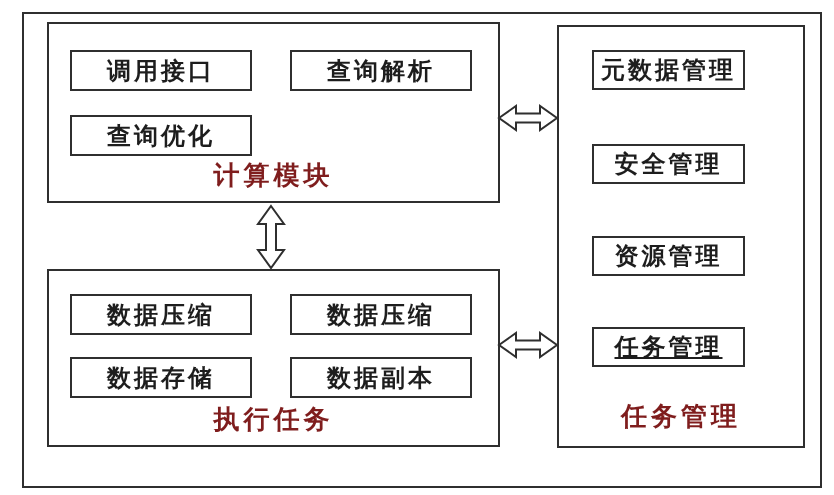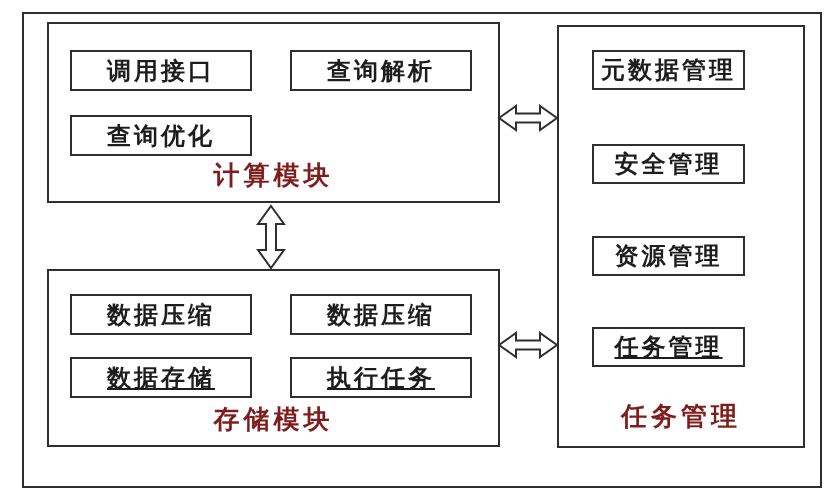--- a/index.html
+++ b/index.html
@@ -65,21 +65,21 @@
   }
   .module-compute .dbox, .module-storage .dbox {
     width: 182px;
     height: 41px;
   }
   .col-left  { left: 21px; }
   .col-right { left: 241px; }
   .row-top-c { top: 26px; }
   .row-bot-c { top: 91px; }
   .row-top-s { top: 23px; }
-  .row-bot-s { top: 86px; text-decoration: underline; }
+  .row-bot-s { top: 86px; }
   .module-manage .dbox {
     left: 33px;
     width: 153px;
     height: 40px;
   }
   .m-row-0 { top: 23px; }
   .m-row-1 { top: 117px; }
   .m-row-2 { top: 209px; }
   .m-row-3 { top: 300px; text-decoration: underline; }
   .module-label {
@@ -114,22 +114,22 @@
     <div class="dbox col-left row-top-c">调用接口</div>
     <div class="dbox col-right row-top-c">查询解析</div>
     <div class="dbox col-left row-bot-c">查询优化</div>
     <div class="module-label">计算模块</div>
   </div>
 
   <div class="module module-storage">
     <div class="dbox col-left row-top-s">数据压缩</div>
     <div class="dbox col-right row-top-s">数据压缩</div>
     <div class="dbox col-left row-bot-s">数据存储</div>
-    <div class="dbox col-right row-bot-s">执行任务</div>
-    <div class="module-label">存储模块</div>
+    <div class="dbox col-right row-bot-s">数据副本</div>
+    <div class="module-label">执行任务</div>
   </div>
 
   <div class="module module-manage">
     <div class="dbox m-row-0">元数据管理</div>
     <div class="dbox m-row-1">安全管理</div>
     <div class="dbox m-row-2">资源管理</div>
     <div class="dbox m-row-3">任务管理</div>
     <div class="module-label">任务管理</div>
   </div>
 

